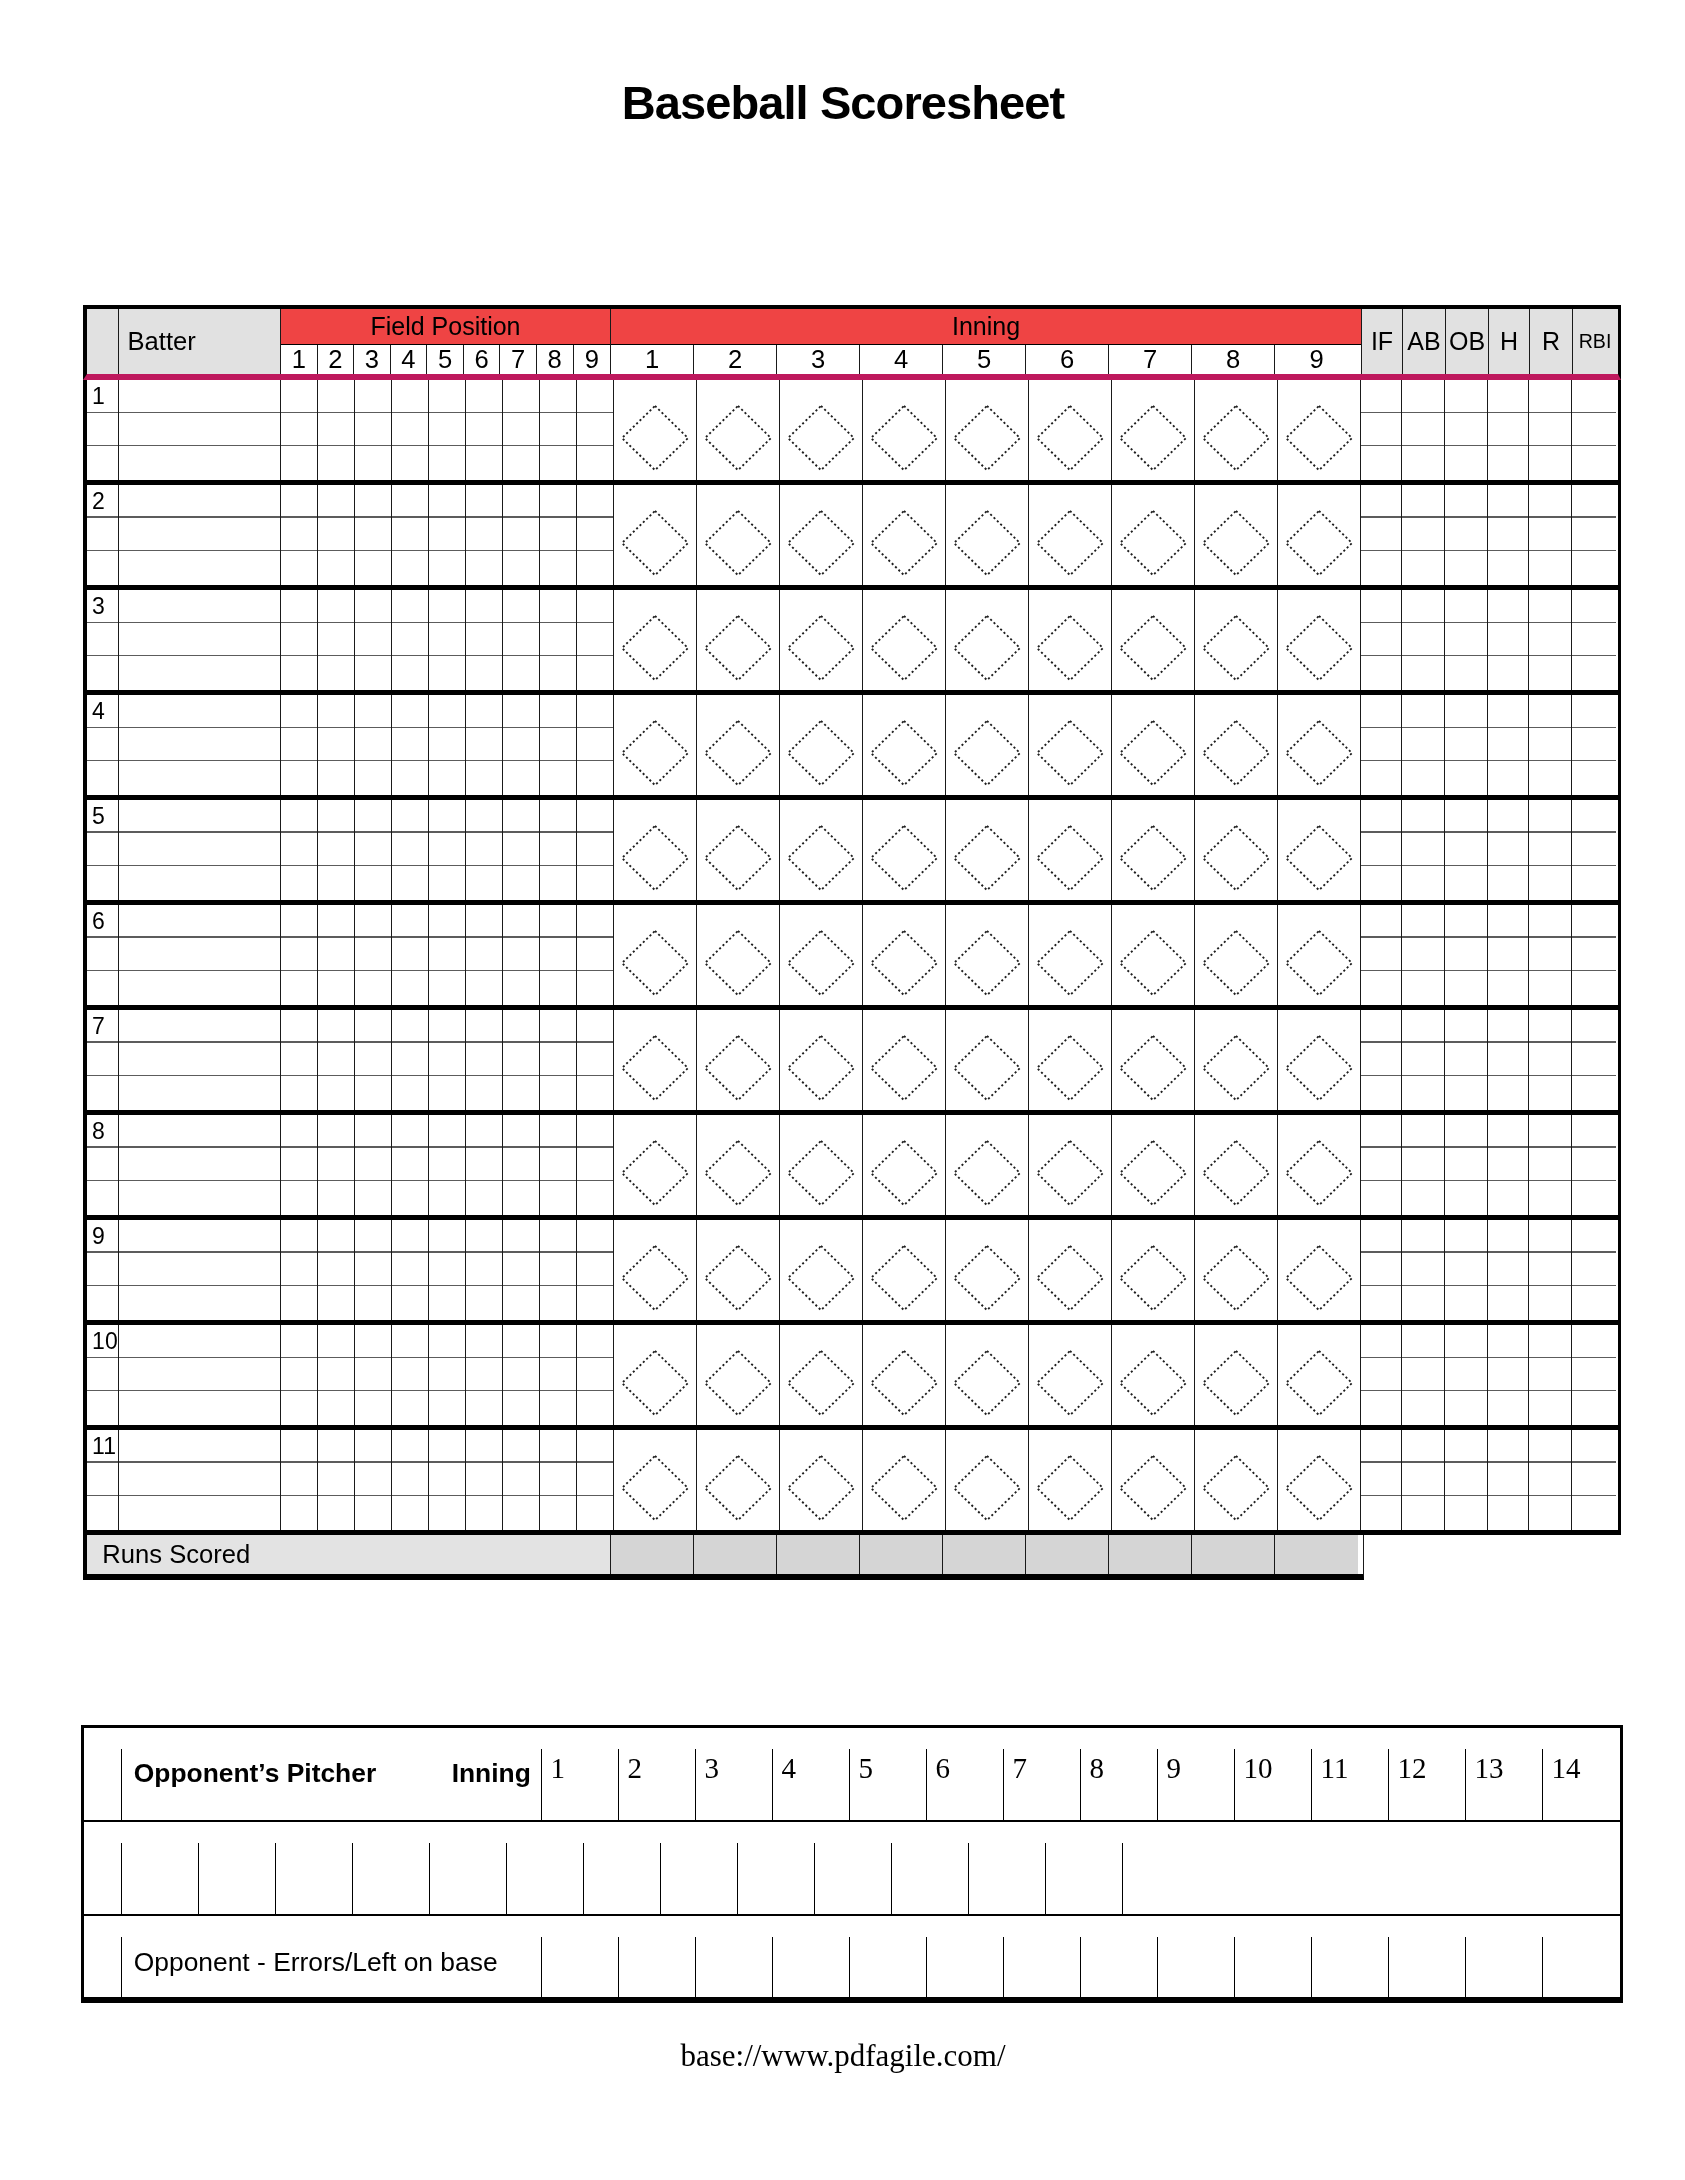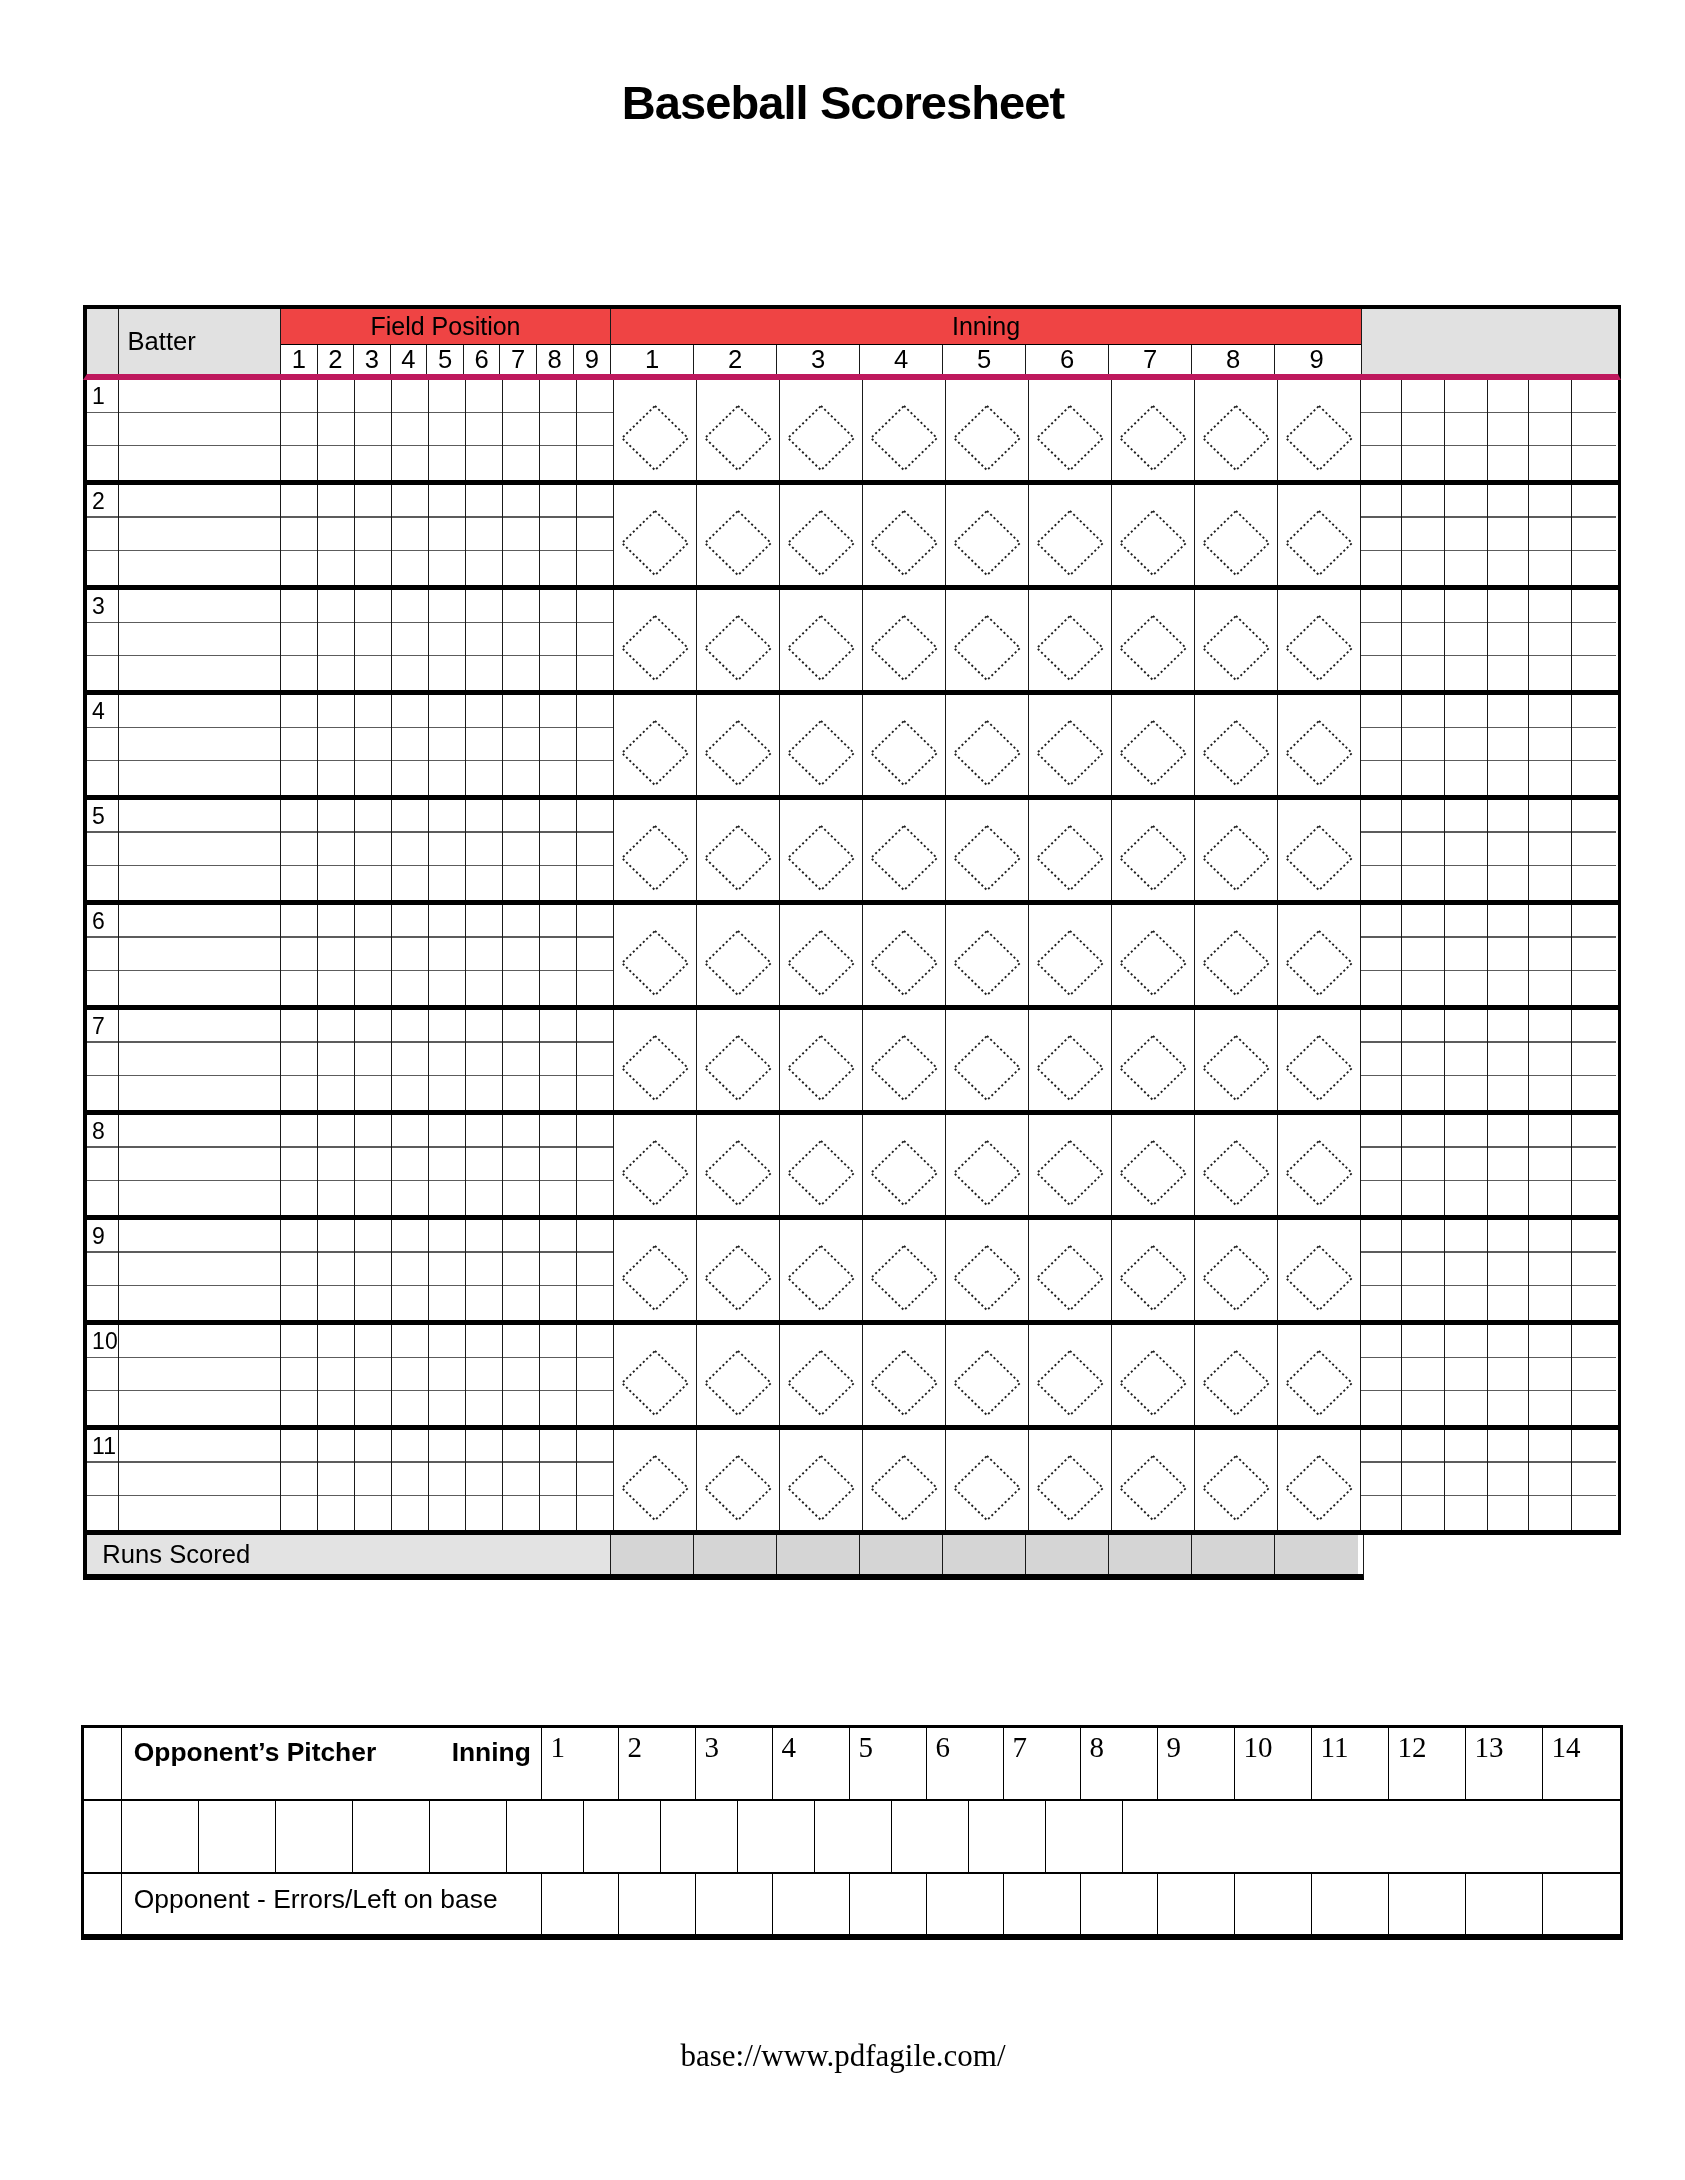--- a/index.html
+++ b/index.html
@@ -65,21 +65,21 @@
   .runs-label{width:524px;background:#e3e3e3;display:flex;align-items:center;
               padding-left:15.3px;font-size:25.6px;border-right:1.7px solid #1a1a1a;}
   .runs-cells{display:flex;flex:1;}
   .runs-cell{width:83px;background:#d5d5d5;border-right:1.7px solid #1a1a1a;}
   .runs-cell:last-child{border-right:none;}
 
   
   .opp{position:absolute;left:81px;top:1725px;width:1542px;
        border:3.4px solid #000;border-bottom:6px solid #000;box-sizing:border-box;}
   .opp *{box-sizing:border-box;}
-  .orow{display:flex;height:73px;border-bottom:2.6px solid #000;}
+  .orow{display:flex;height:73px;border-bottom:2.6px solid #000;margin-top:21px;}
   .orow.last{height:60px;border-bottom:none;}
   .ocorner{width:38px;border-right:1.7px solid #000;}
   .olabel{width:423px;border-right:1.7px solid #000;font-size:26.4px;}
   .olabel.hdr{display:flex;justify-content:space-between;font-weight:bold;}
   .olabel .lpad{padding:8.5px 0 0 12px;}
   .olabel .rpad{padding:8.5px 10.2px 0 0;}
   .olabel.plain{padding:10.2px 0 0 12px;font-weight:normal;}
   .opp-cells{display:flex;flex:1;}
   .ocell{width:77px;border-right:1.7px solid #000;}
   .ocell:last-child{border-right:none;}
@@ -123,20 +123,28 @@
             <div class="hnum inw">2</div>
             <div class="hnum inw">3</div>
             <div class="hnum inw">4</div>
             <div class="hnum inw">5</div>
             <div class="hnum inw">6</div>
             <div class="hnum inw">7</div>
             <div class="hnum inw">8</div>
             <div class="hnum inw">9</div>
           </div>
       </div>
+      <div class="stat-hwrap" id="stat-headers">
+          <div class="stat-h stat-w0">IF</div>
+          <div class="stat-h stat-w1">AB</div>
+          <div class="stat-h stat-w2">OB</div>
+          <div class="stat-h stat-w3">H</div>
+          <div class="stat-h stat-w4">R</div>
+          <div class="stat-h stat-w5">RBI</div>
+        </div>
     </div>
 
     <div id="batter-rows">
         <div class="brow">
           <div class="c num sub">1</div>
           <div class="c bname sub"></div>
           <div class="c fp sub"></div>
           <div class="c fp sub"></div>
           <div class="c fp sub"></div>
           <div class="c fp sub"></div>

